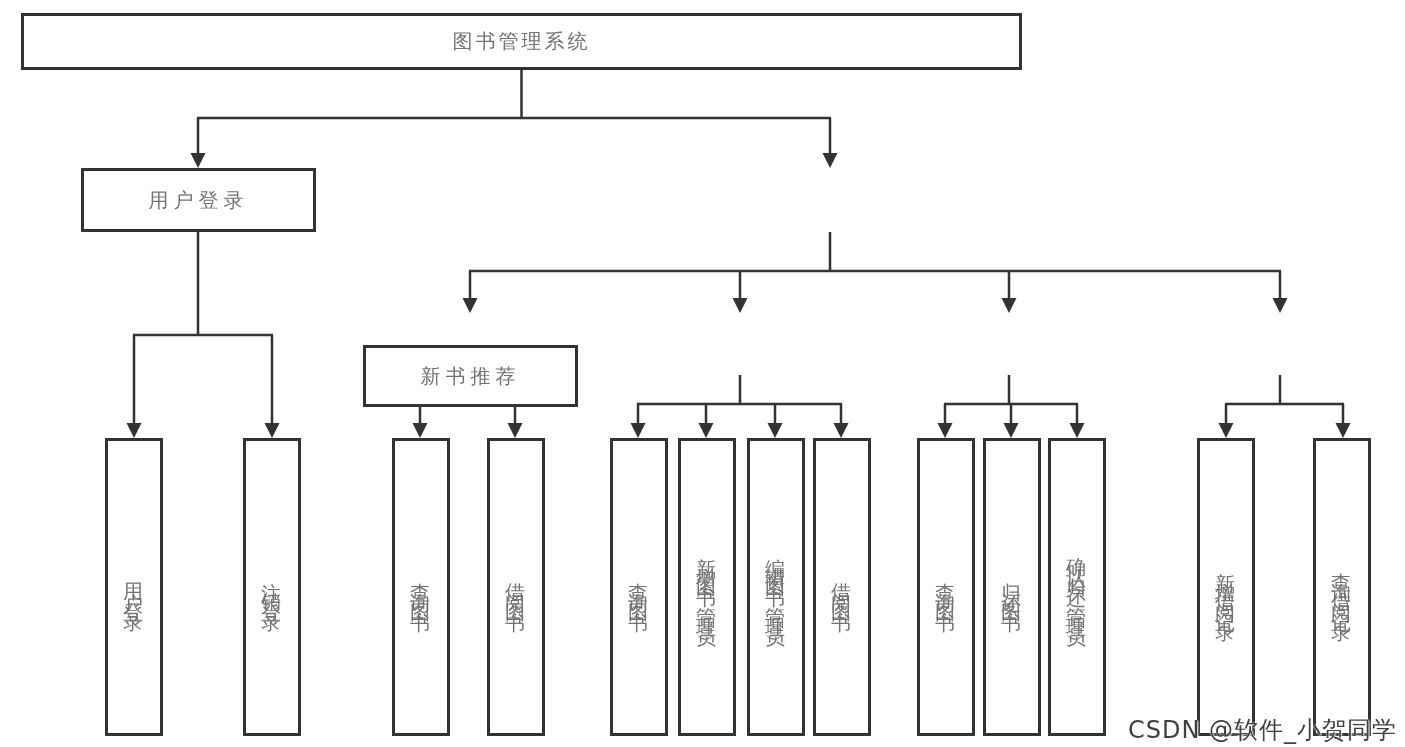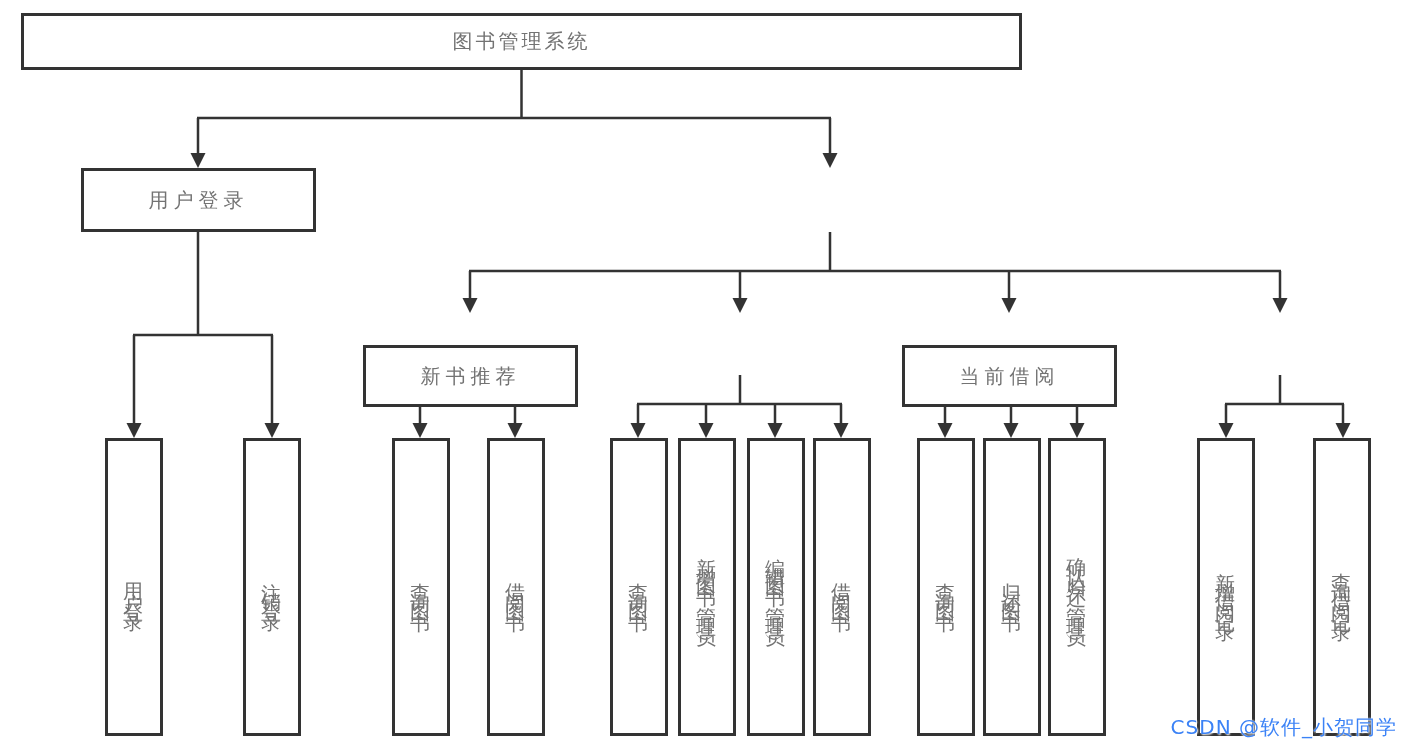--- a/index.html
+++ b/index.html
@@ -40,22 +40,22 @@
   .leaf .lbl {
     writing-mode: vertical-rl;
     letter-spacing: 10px;
     font-size: 20px;
     white-space: nowrap;
   }
   .watermark {
     position: absolute;
     top: 714px;
     right: 8px;
-    font-size: 20px;
-    color: #3b82f6;
+    font-size: 24px;
+    color: #404040;
     letter-spacing: 1px;
     z-index: 3;
     text-shadow: 0 0 2px #ffffff, 1px 1px 2px #ffffff;
     white-space: nowrap;
   }
 </style>
 </head>
 <body>
 
 <div id="canvas">
@@ -121,23 +121,20 @@
     <span class="lbl">图书管理系统</span>
   </div>
 
   <div class="node l2" style="left:81px">
     <span class="lbl">用户登录</span>
   </div>
 
   <div class="node l3" style="left:363px">
     <span class="lbl">新书推荐</span>
   </div>
-  <div class="node l3" style="left:902px">
-    <span class="lbl">当前借阅</span>
-  </div>
 
   <div class="node leaf" style="left:105px">
     <span class="lbl">用户登录</span>
   </div>
   <div class="node leaf" style="left:243px">
     <span class="lbl">注销登录</span>
   </div>
 
   <div class="node leaf" style="left:392px">
     <span class="lbl">查询图书</span>

